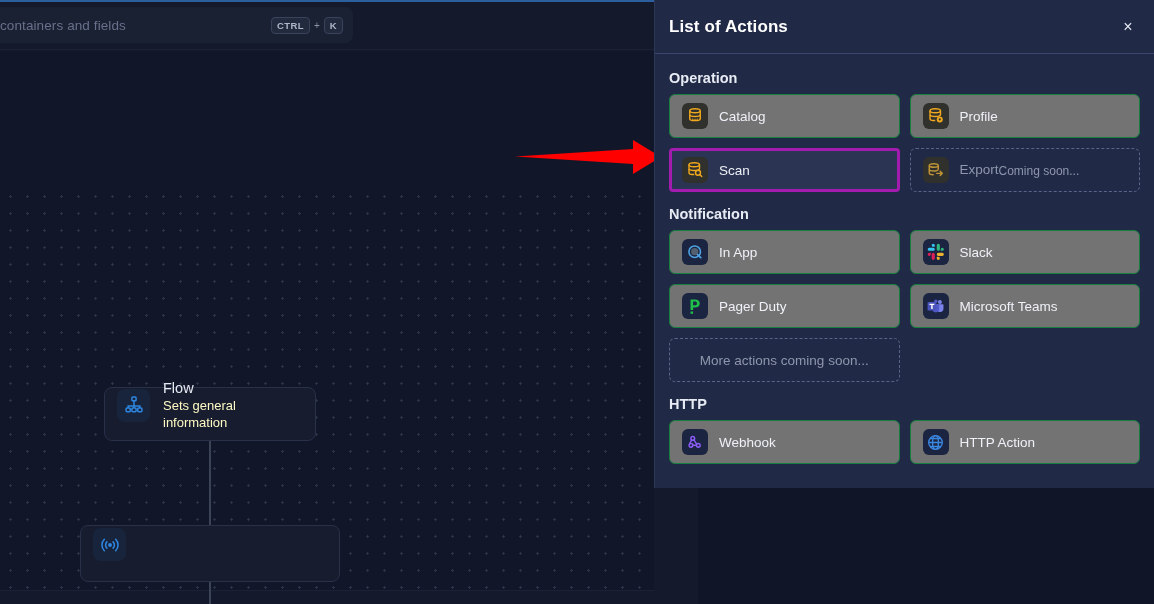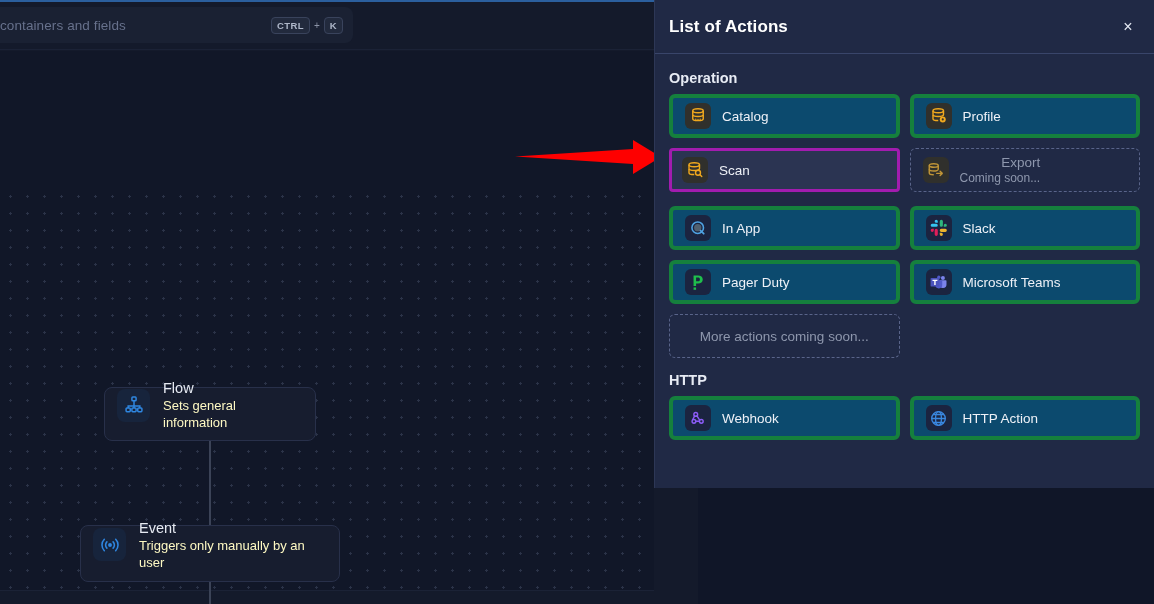--- a/index.html
+++ b/index.html
@@ -129,22 +129,22 @@
   .section-title {
     color: #e7ebf4; font-size: 14.5px; font-weight: bold;
     margin: 4px 0 8px 0;
   }
   .grid {
     display: grid; grid-template-columns: 1fr 1fr;
     gap: 10px 10px;
   }
   .card {
     height: 44px;
-    background: #0c4a6e;
-    border: 4px solid #15803d;
+    background: #737373;
+    border: 1px solid #15803d;
     border-radius: 6px;
     display: flex; align-items: center;
     gap: 11px; padding: 0 12px;
     cursor: pointer;
   }
   .card.selected {
     background: #2b3452;
     border: 3px solid #a21caf;
     border-radius: 4px;
     padding: 0 10px;
@@ -159,21 +159,21 @@
   }
   .card-icon {
     width: 26px; height: 26px; border-radius: 6px;
     display: flex; align-items: center; justify-content: center;
     flex: 0 0 auto;
   }
   .ic-dark { background: #30302c; }
   .ic-navy { background: #1b2440; }
   .card-label { color: #eef1f7; font-size: 13.5px; }
   .card.ghost .card-label { color: #8e97ad; }
-  .card-txt { display: flex; flex-direction: column; line-height: 1.05; text-align: right; }
+  .card-txt { display: flex; flex-direction: row; line-height: 1.05; }
   .card-sub { color: #8e97ad; font-size: 12px; margin-top: 2px; }
   .ghost-center {
     justify-content: center;
   }
   .ghost-center .card-label { color: #8e97ad; font-size: 13.5px; }
 </style>
 </head>
 <body>
 
 <div id="root">
@@ -212,24 +212,20 @@
     </div>
 
     <div class="node node-event">
       <div class="node-icon">
         <svg width="22" height="22" viewBox="0 0 24 24" fill="none" stroke="#2f86e0" stroke-width="1.7" stroke-linecap="round">
           <circle cx="12" cy="12" r="2.1" fill="#2f86e0" stroke="none"></circle>
           <path d="M8.6 8.6a4.8 4.8 0 0 0 0 6.8M15.4 8.6a4.8 4.8 0 0 1 0 6.8"></path>
           <path d="M5.8 5.8a8.8 8.8 0 0 0 0 12.4M18.2 5.8a8.8 8.8 0 0 1 0 12.4"></path>
         </svg>
       </div>
-      <div class="node-txt">
-        <div class="node-title">Event</div>
-        <div class="node-sub">Triggers only manually by an user</div>
-      </div>
     </div>
 
     <svg class="arrow" viewBox="0 0 150 50">
       <polygon points="0,24.5 118,17 118,8 146,25 118,42 118,32" fill="#fe0000"></polygon>
     </svg>
   </div>
 
   <div class="panel">
     <div class="panel-head">
       <div class="panel-title">List of Actions</div>
@@ -294,20 +290,21 @@
             <div class="card-txt">
               <div class="card-label">Export</div>
               <div class="card-sub">Coming soon...</div>
             </div>
           </div>
 
         </div>
       </div>
 
       <div class="section" style="margin-top:14px;">
+        <div class="section-title">Notification</div>
         <div class="grid">
 
           <div class="card">
             <div class="card-icon ic-navy">
               <svg width="19" height="19" viewBox="0 0 24 24" fill="none">
                 <circle cx="11" cy="11" r="7.3" fill="none" stroke="#4fa3e3" stroke-width="2"></circle>
                 <circle cx="11" cy="11" r="4.6" fill="#52606f"></circle>
                 <path d="M14.6 14.6l4 4" stroke="#4fa3e3" stroke-width="2.2" stroke-linecap="round"></path>
               </svg>
             </div>

